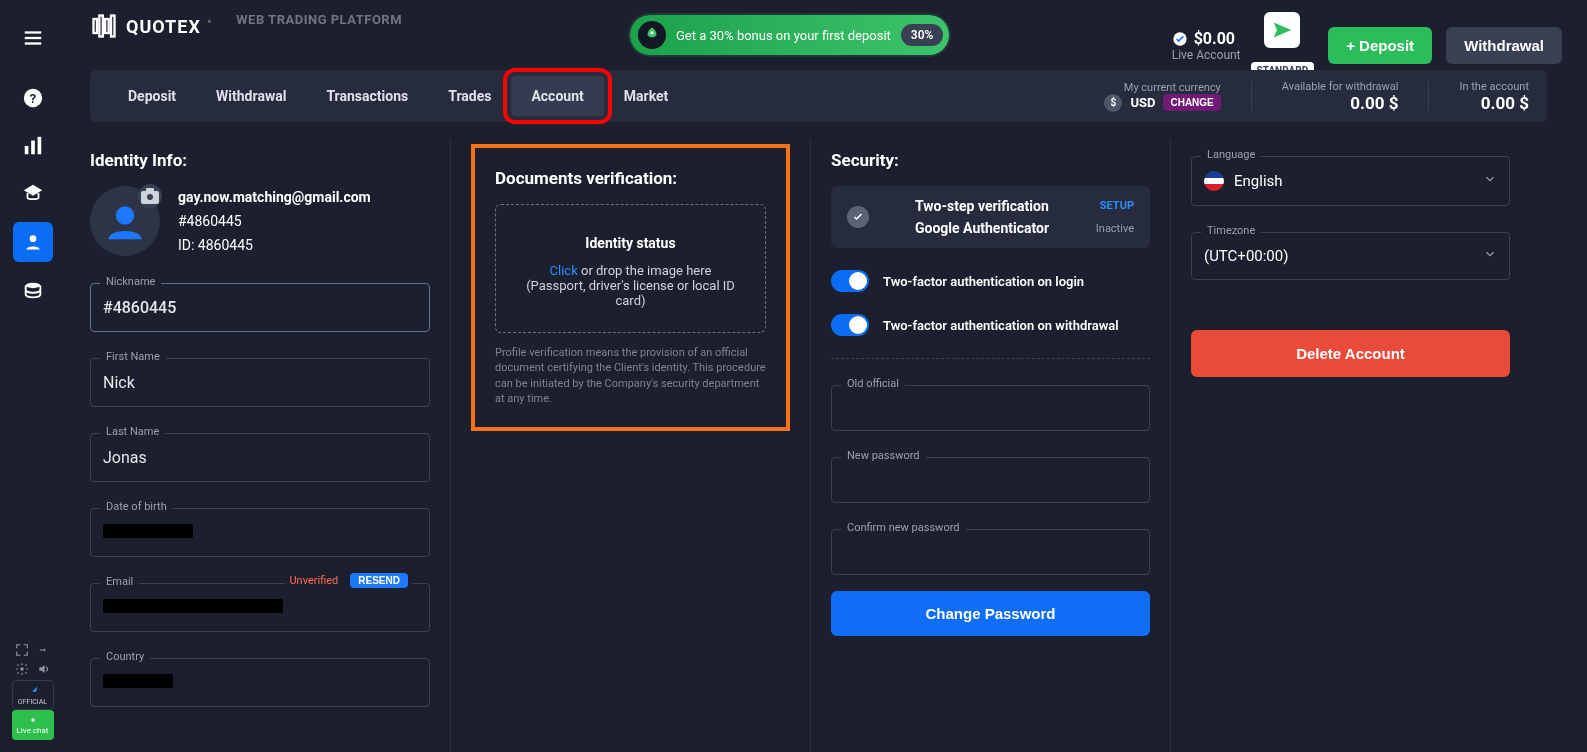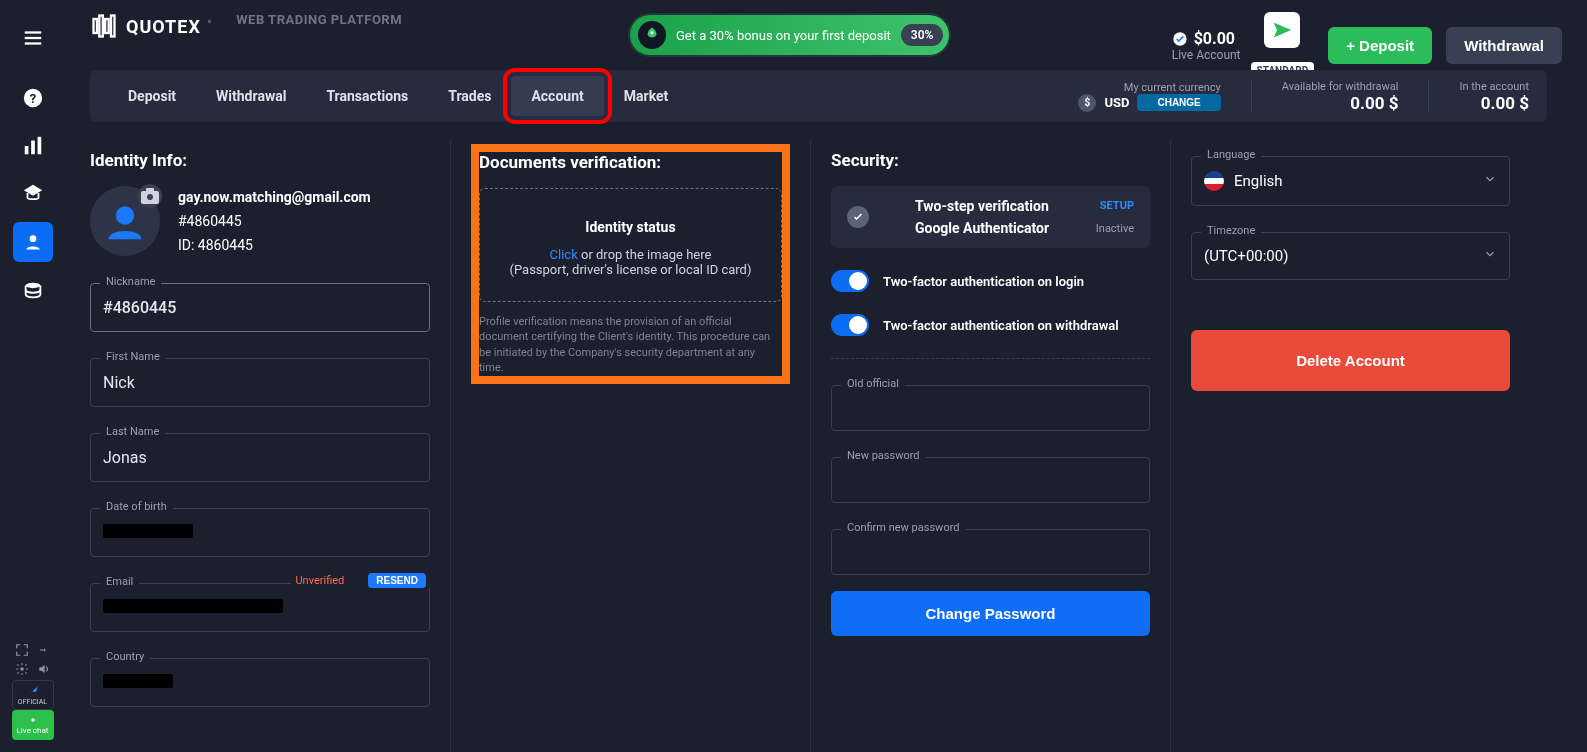--- a/index.html
+++ b/index.html
@@ -141,22 +141,22 @@
   }
   .currency-block { text-align:right; }
   .cur-label { color:#9aa0ad; font-size:11px; }
   .cur-row { display:flex; align-items:center; gap:8px; justify-content:flex-end; }
   .cur-sym {
     width:18px;height:18px;border-radius:50%;background:#4e5568;
     display:flex;align-items:center;justify-content:center;font-size:10px;font-weight:700;
   }
   .cur-code{font-weight:700;font-size:13px;}
   .chg-btn{
-    background:#0369a1;color:#fff;border:none;font-size:10px;font-weight:700;
-    padding:3px 20px;border-radius:4px;cursor:pointer;
+    background:#701a75;color:#fff;border:none;font-size:10px;font-weight:700;
+    padding:3px 7px;border-radius:4px;cursor:pointer;
   }
   .amt-block{text-align:right;}
   .amt-label{color:#9aa0ad;font-size:11px;}
   .amt-val{font-weight:700;font-size:17px;}
   .vdiv{width:1px;height:30px;background:#3a4053;}
   .content {
     position:absolute;
     left:90px; top:140px;
     right:40px; bottom:0;
     display:flex;
@@ -186,30 +186,30 @@
     background:#1c1f2d; padding:0 6px; font-size:11px; color:#9aa0ad;
   }
   .fieldset .box{
     border:1px solid #3b4052; border-radius:4px;
     padding: 14px 12px;
     font-size:16px; color:#e4e6ec;
     min-height:46px;
   }
   .fieldset.nickname .box{ border-color:#617089; font-weight:500; }
   .email-row{
-    display:flex;align-items:center;gap:24px;
-    position:absolute; right:0; top:-10px;
+    display:flex;align-items:center;gap:12px;
+    position:absolute; right:18px; top:-10px;
     background:#1c1f2d; padding:0 4px;
   }
   .unverified{color:#ff6a53;font-size:11px;}
   .resend{background:#1b79ff;color:#fff;font-size:10px;font-weight:700;
     padding:2px 8px;border-radius:4px;border:none;cursor:pointer;}
   .redacted{background:#000;display:inline-block;height:14px;border-radius:2px;}
   .docs-col-outline{
-    border:8px solid #f97316; padding:0;
+    border:4px solid #f97316; padding:20px;
     margin-top:-6px;
   }
   .upload-box{
     border:1px dashed #6b7185; border-radius:6px;
     padding: 30px 20px 24px;
     text-align:center;
   }
   .upload-title{font-weight:700;font-size:14px;margin-bottom:12px;}
   .upload-text{font-size:13px;color:#cfd3dc;}
   .upload-link{color:#2d8dff;cursor:pointer;}
@@ -249,21 +249,21 @@
   .select-box{
     border:1px solid #3b4052;border-radius:4px;
     padding:14px 12px;display:flex;align-items:center;gap:10px;
     font-size:15px;cursor:pointer;
   }
   .select-box .chev{margin-left:auto;color:#9aa0ad;}
   .flag{width:20px;height:20px;border-radius:50%;
     background: linear-gradient(0deg,#d81e2a 0 33%,#fff 33% 66%,#1d3e96 66% 100%);}
   .btn-delete{
     width:100%;background:#e94a3a;color:#fff;border:none;
-    padding:22px;font-weight:700;font-size:15px;border-radius:6px;cursor:pointer;
+    padding:15px;font-weight:700;font-size:15px;border-radius:6px;cursor:pointer;
     margin-top:50px;
   }
   .col.settings-col{max-width:360px;}
   .col.identity-col{max-width:360px;}
   .col.docs-col{max-width:360px;}
   .col.security-col{max-width:360px;}
 </style>
 </head>
 <body>
 

